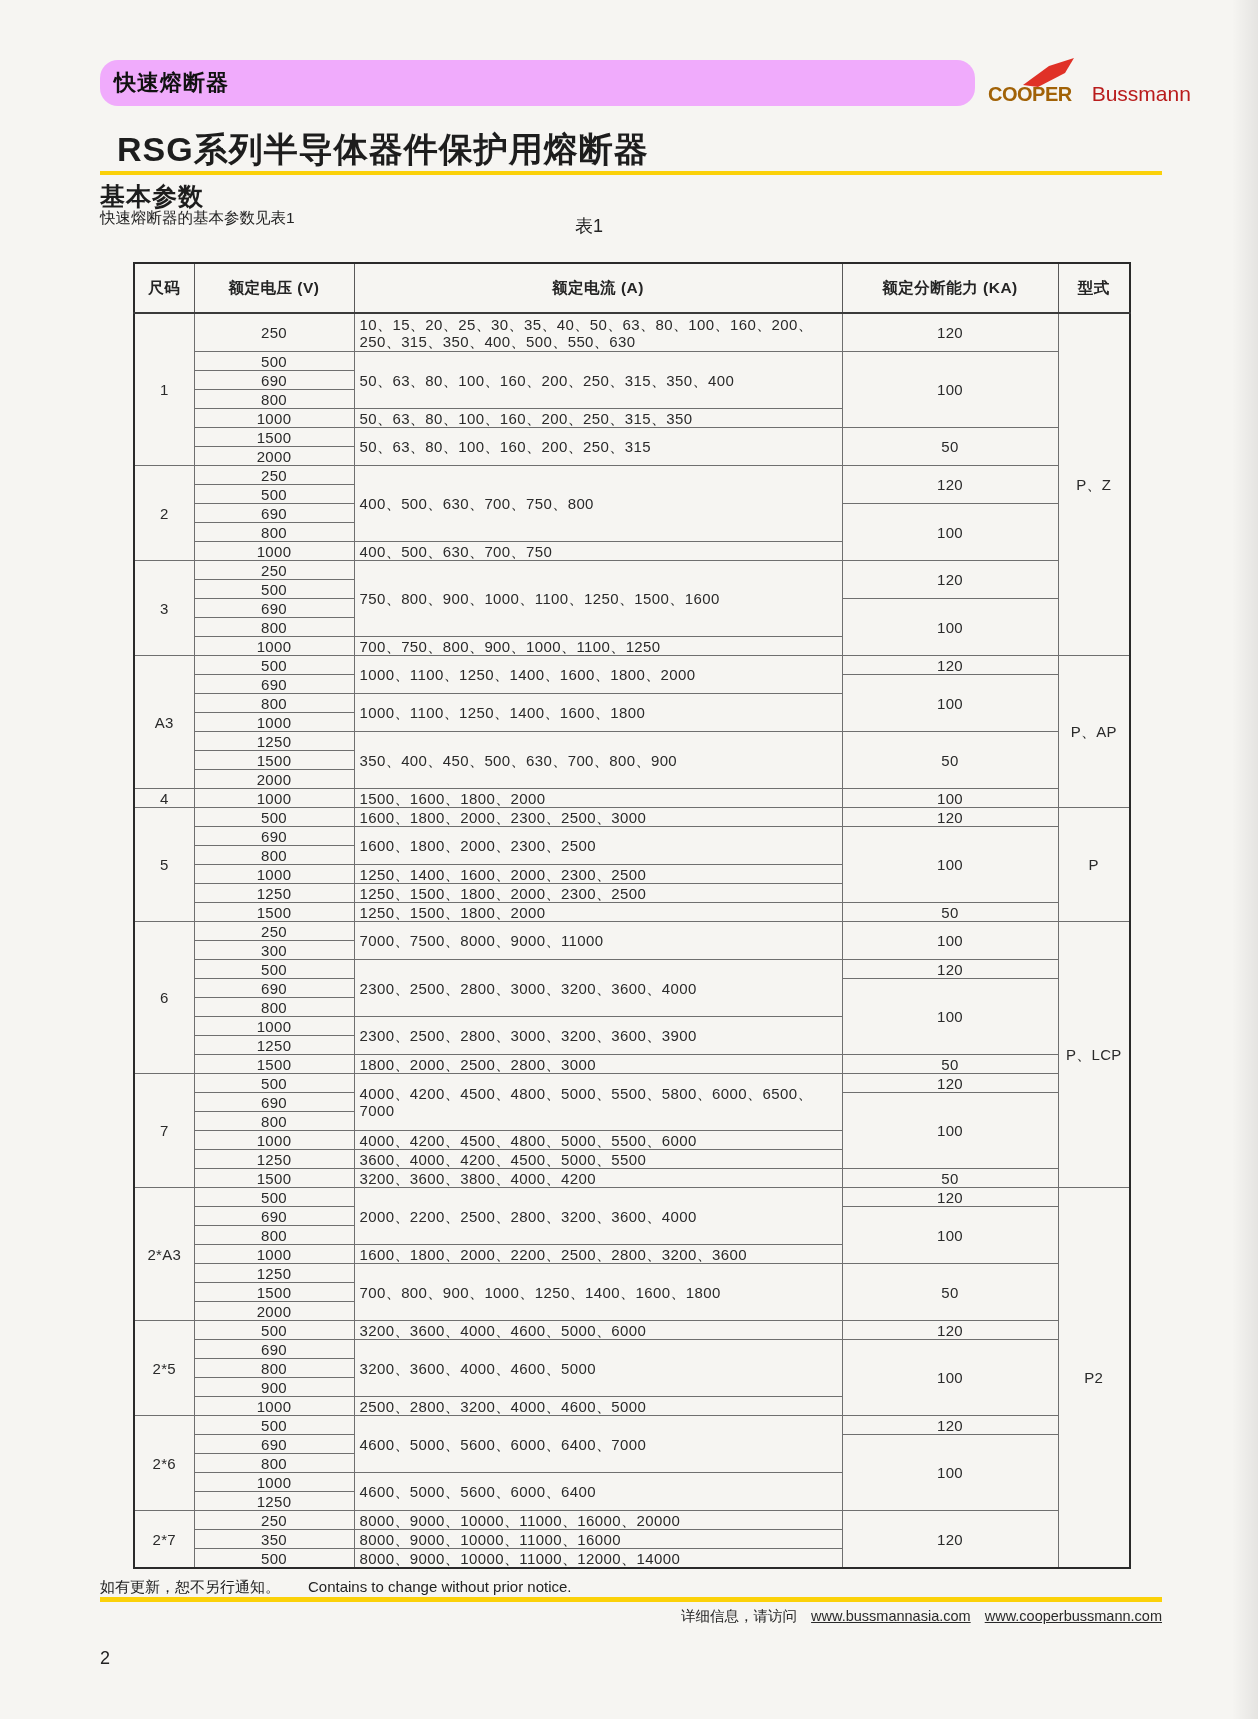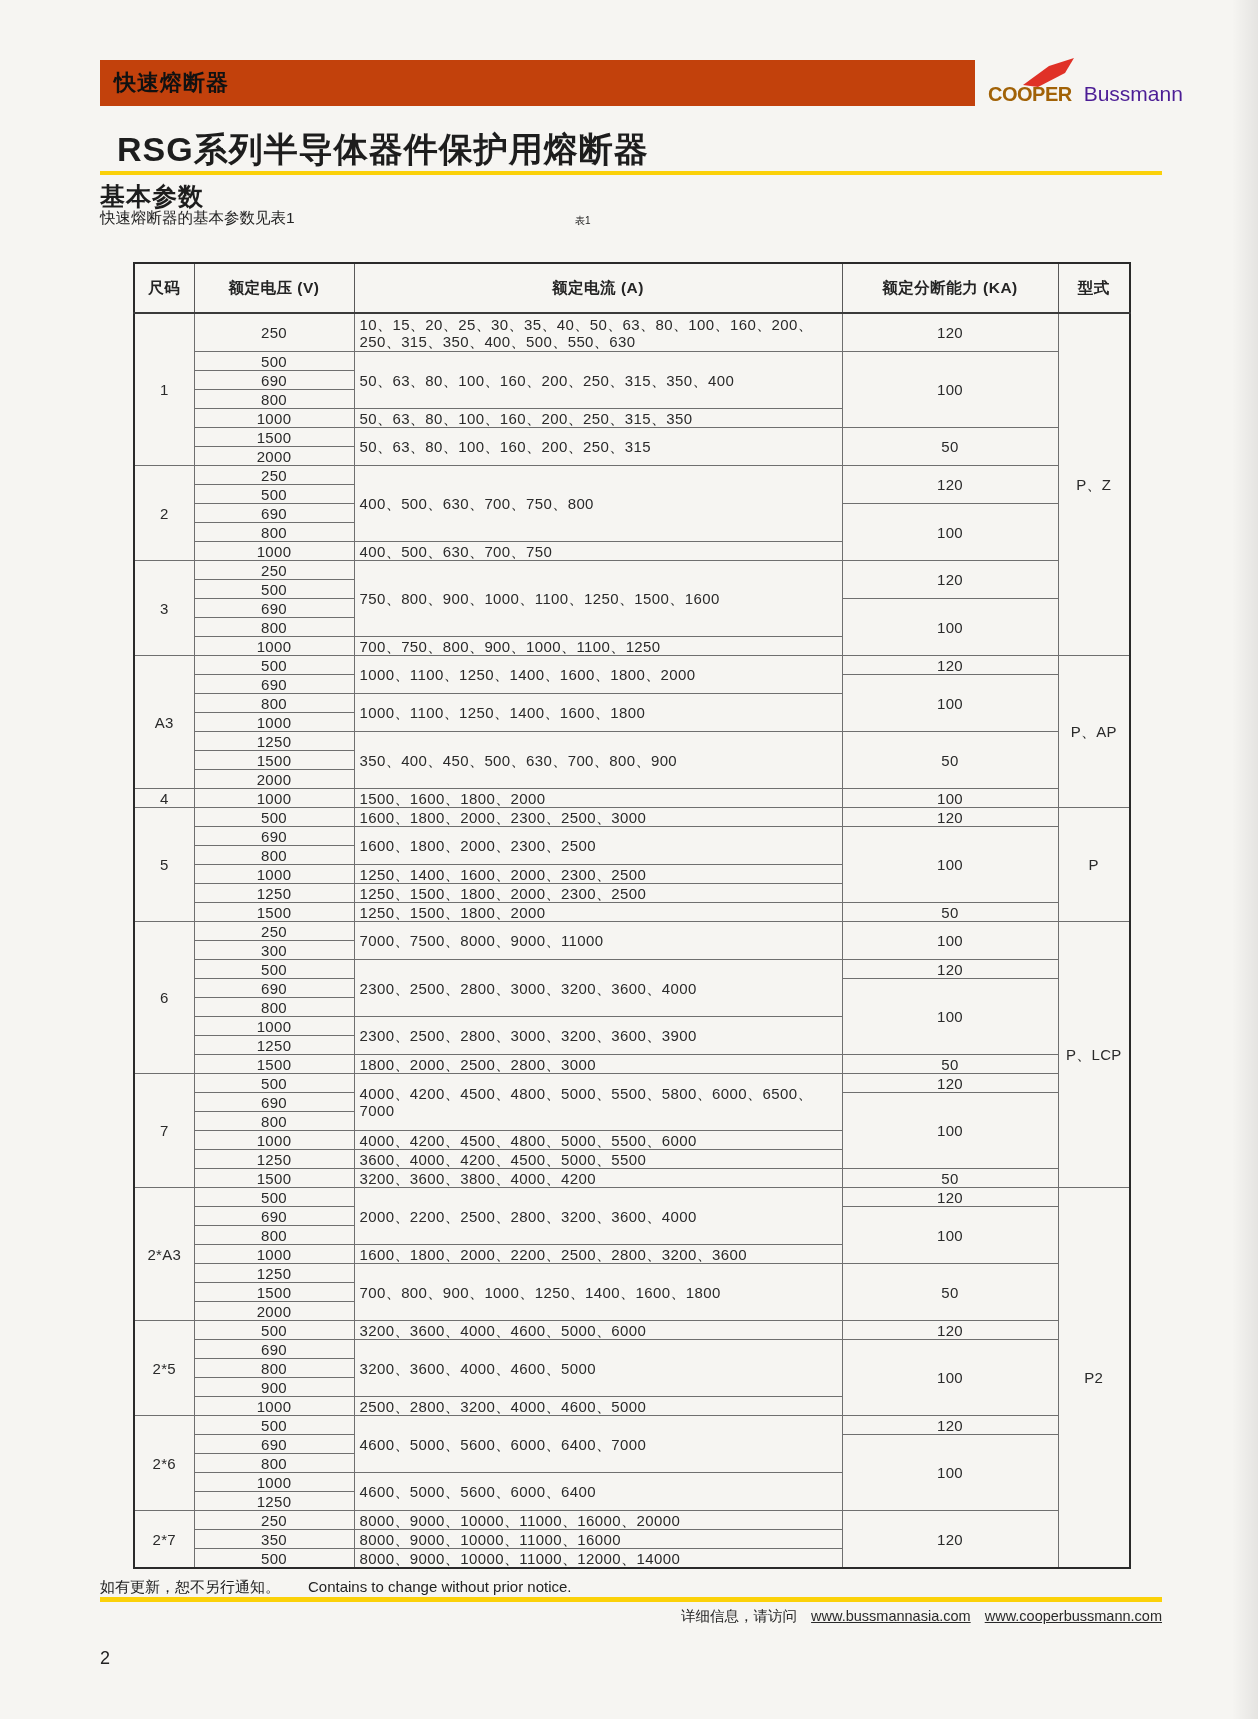--- a/index.html
+++ b/index.html
@@ -17,34 +17,34 @@
   
   .topband{
     position:absolute;left:100px;top:60px;width:875px;height:46px;
     display:flex;align-items:center;padding-left:14px;box-sizing:border-box;
   }
   .topband-label{font-size:22px;font-weight:bold;color:#111;letter-spacing:1px;}
   .logo{position:absolute;left:988px;top:54px;width:180px;height:50px;}
   .logo-ribbon{position:absolute;left:30px;top:2px;}
   .logo-text{position:absolute;left:0;top:28px;white-space:nowrap;}
   .logo-cooper{font-size:20px;font-weight:bold;color:#a16207;letter-spacing:-0.5px;}
-  .logo-bussmann{font-size:21px;color:#4c1d95;margin-left:12px;}
+  .logo-bussmann{font-size:21px;color:#b91c1c;margin-left:20px;}
   .page-title{
     position:absolute;left:100px;top:110px;margin:17px;
     font-size:34px;font-weight:bold;color:#1d1d1d;letter-spacing:1px;white-space:nowrap;
   }
   .rule{position:absolute;left:100px;width:1062px;height:4px;}
   .rule-top{top:171px;}
   .rule-bottom{top:1597px;height:5px;}
   .section-heading{
     position:absolute;left:100px;top:180px;margin:0;
     font-size:25px;font-weight:bold;color:#1d1d1d;letter-spacing:1px;
   }
   .section-note{position:absolute;left:100px;top:208px;font-size:15.5px;}
-  .table-caption{position:absolute;left:575px;top:214px;font-size:10px;}
+  .table-caption{position:absolute;left:575px;top:214px;font-size:18px;}
   
   table.t{
     position:absolute;left:133px;top:262px;width:998px;
     border-collapse:collapse;table-layout:fixed;
     border:2px solid #2a2a2a;
   }
   .t th{
     height:40px;font-size:15.5px;font-weight:600;color:#242424;
     border:1px solid #595959;border-bottom:2px solid #3a3a3a;
     text-align:center;padding:4px;letter-spacing:0.5px;
@@ -63,21 +63,21 @@
   .notice-en{margin-left:28px;}
   .details{position:absolute;right:96px;top:1607px;text-align:right;font-size:14.5px;line-height:19px;white-space:nowrap;}
   .details .url{text-decoration:underline;margin-left:10px;color:#2a2a2a;cursor:pointer;}
   .pagenum{position:absolute;left:100px;top:1648px;font-size:18px;color:#222;}
 </style>
 </head>
 <body>
 
 <div class="page">
 
-  <div class="topband" style="background: #c2410c;">
+  <div class="topband" style="background: #f0abfc; border-radius: 18px;">
     <span class="topband-label">快速熔断器</span>
   </div>
 
   <div class="logo">
     <span class="logo-ribbon">
       <svg width="58" height="32" viewBox="0 0 58 32">
         <path d="M5,29 L31,10 L56,2 L47,17 L20,31 Z" fill="#E03127"></path>
       </svg>
     </span>
     <span class="logo-text">

